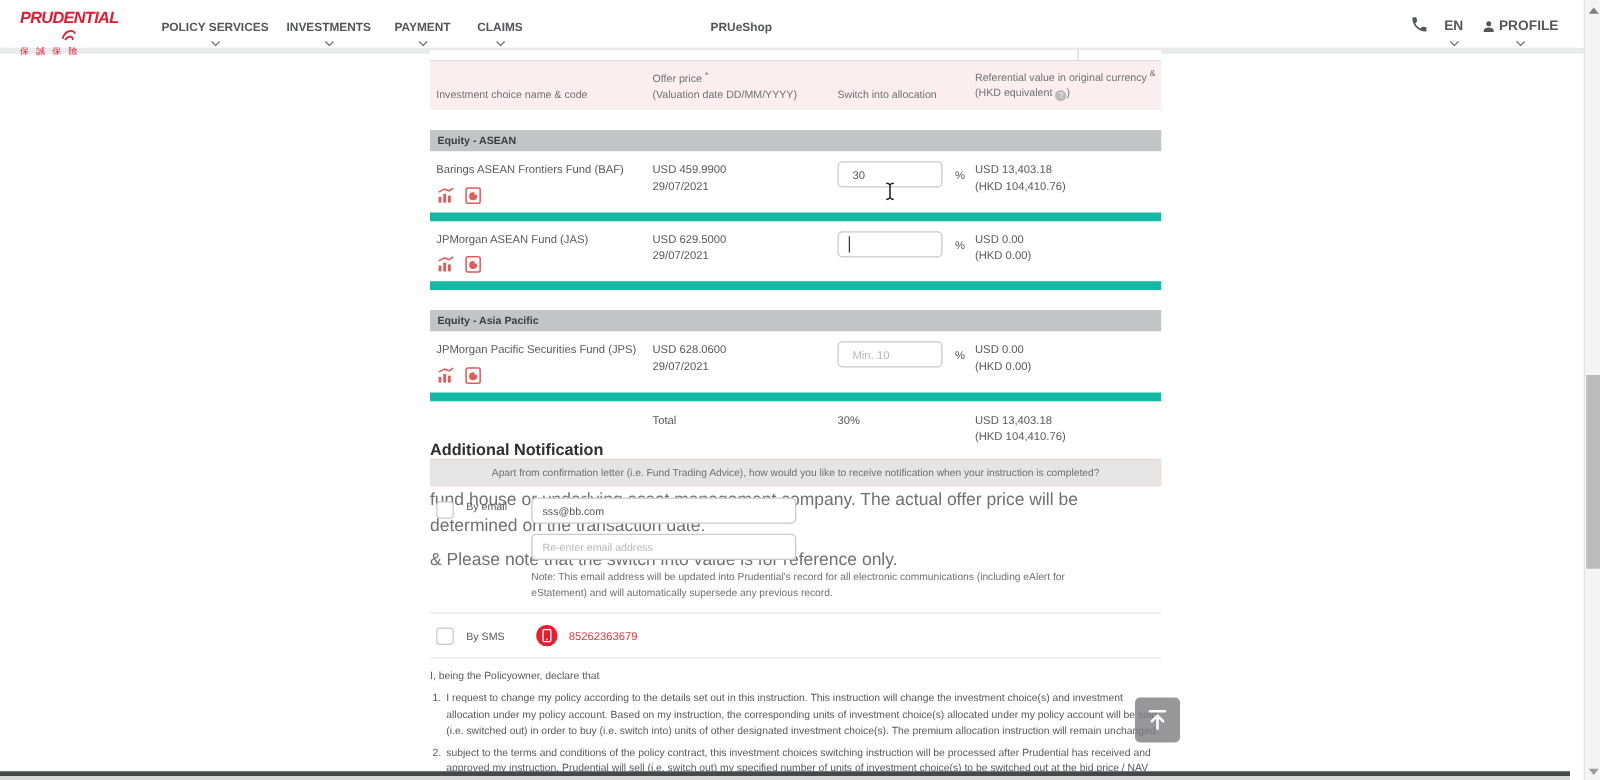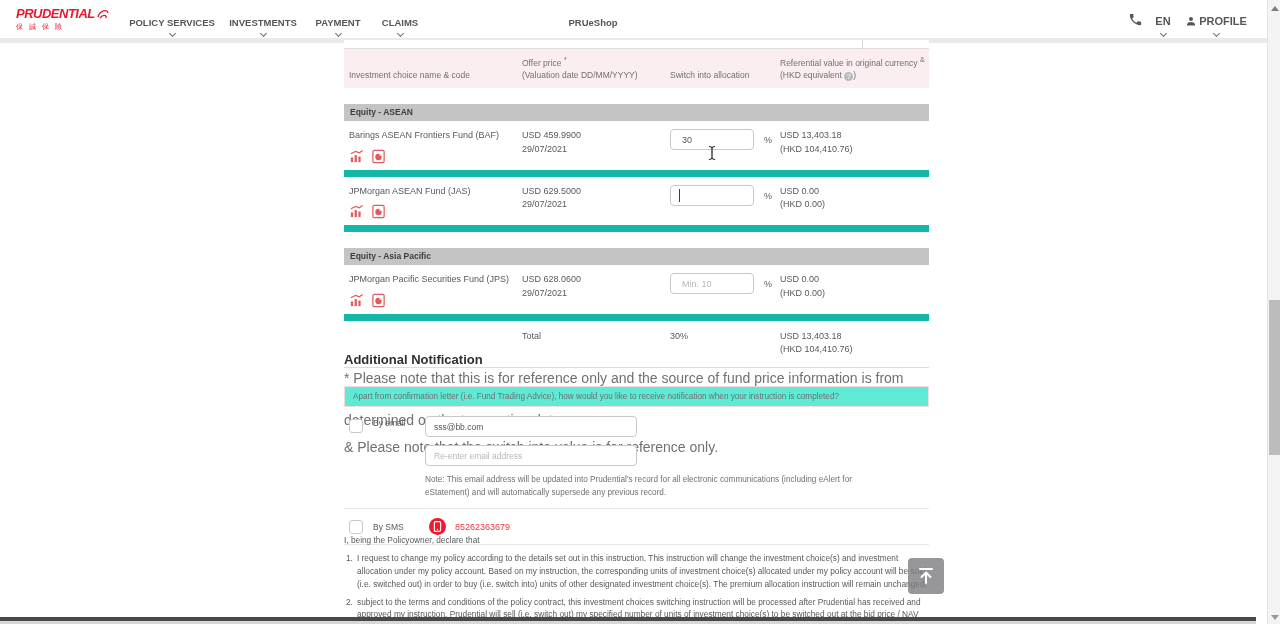--- a/index.html
+++ b/index.html
@@ -3,21 +3,21 @@
 <meta charset="utf-8">
 <style>
   * { box-sizing: border-box; margin: 0; padding: 0; }
   html,body { width:1280px; height:624px; overflow:hidden; background:#fff;
     font-family:"Liberation Sans", sans-serif; color:#58595b; position:relative; }
 
   
   .navbar { position:absolute; left:0; top:0; width:1280px; height:38px; background:#fff; z-index:5; }
   .nav-strip { position:absolute; left:0; top:38px; width:1280px; height:5px; background:#e8eaec; }
   .logo { position:absolute; left:16px; top:6px; cursor:pointer; }
-  .logo-top { display:flex; align-items:center; }
+  .logo-top { display:flex; align-items:center;flex-direction:column; }
   .logo-name { color:#e8192c; font-weight:bold; font-size:13px; letter-spacing:-0.5px; font-style:italic; }
   .logo-cn { color:#e8192c; font-size:7px; letter-spacing:2px; margin-top:1px; }
   .nav-item { position:absolute; top:2px; height:34px; display:flex; flex-direction:column;
     align-items:center; justify-content:flex-end; cursor:pointer; }
   .nav-label { font-size:9.5px; font-weight:bold; color:#54565a; text-align:center; line-height:1.2; }
   .chev { width:5px; height:5px; border-right:1.5px solid #6d6e71; border-bottom:1.5px solid #6d6e71;
     transform:rotate(45deg); margin-top:3px; }
   .nav-right-item { position:absolute; top:2px; height:34px; display:flex; flex-direction:column;
     align-items:center; justify-content:flex-end; cursor:pointer; }
   .profile-line { display:flex; align-items:center; gap:2px; }
@@ -50,22 +50,22 @@
   .pct { margin-left:10px; margin-top:5px; font-size:9px; }
   .caret { position:absolute; left:9px; top:4px; width:1px; height:13px; background:#3c3c3c; }
   .total-row { display:flex; padding:9px 0 10px; border-bottom:1px solid #dcdcdc; }
   .total-row .cell { font-size:9px; line-height:1.5; }
   .footnotes { font-size:14px; color:#6f7072; line-height:1.5; }
   .footnotes p { margin-bottom:6px; }
 
   
   .notif { position:absolute; left:344px; top:352px; width:585px; }
   .notif h2 { font-size:13px; font-weight:bold; color:#2f2f31; }
-  .banner { margin-top:19px; background:#5eead4; border:1px solid #f2dcdf; padding:5px 8px;
-    font-size:8.2px; color:#6f7072; }
+  .banner { margin-top:1px; background:#e5e5e5; border:1px solid #f2dcdf; padding:5px 8px;
+    font-size:8.2px; color:#6f7072;text-align:center; }
   .opt-row { display:flex; align-items:flex-start; padding:9px 0 9px 5px; }
   .chk { width:14px; height:14px; border:1px solid #c9c9c9; border-radius:3px; background:#fff;
     flex:0 0 auto; margin-top:3px; cursor:pointer; }
   .opt-label { font-size:8.5px; margin-left:10px; margin-top:2px; width:42px; flex:0 0 auto; }
   .fields { margin-left:10px; display:flex; flex-direction:column; }
   .txt-input { width:212px; height:21px; border:1px solid #c9c9c9; border-radius:4px; padding:0 8px;
     font-size:8.5px; color:#555; font-family:"Liberation Sans",sans-serif; outline:none; }
   .txt-input::placeholder { color:#b8b8b8; }
   .gap8 { height:8px; }
   .note { margin-top:8px; width:452px; font-size:8.2px; color:#6f7072; line-height:1.55; }

